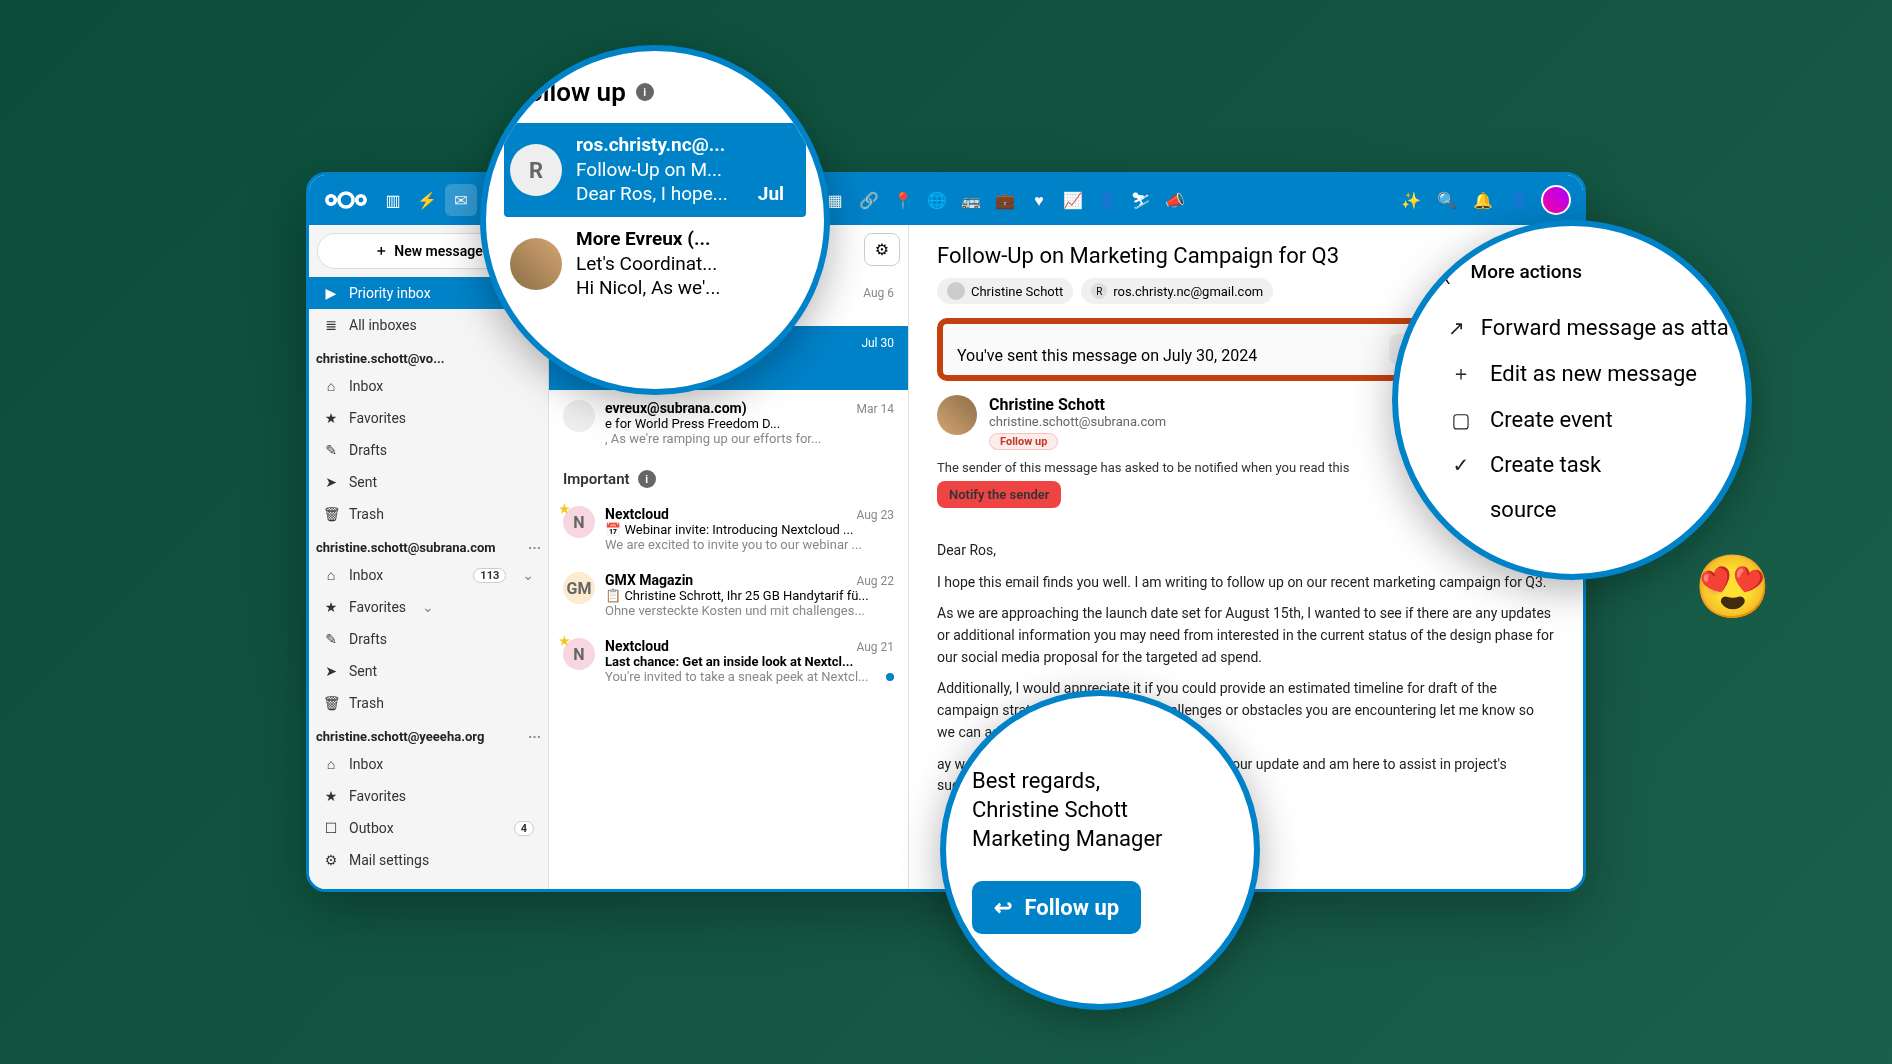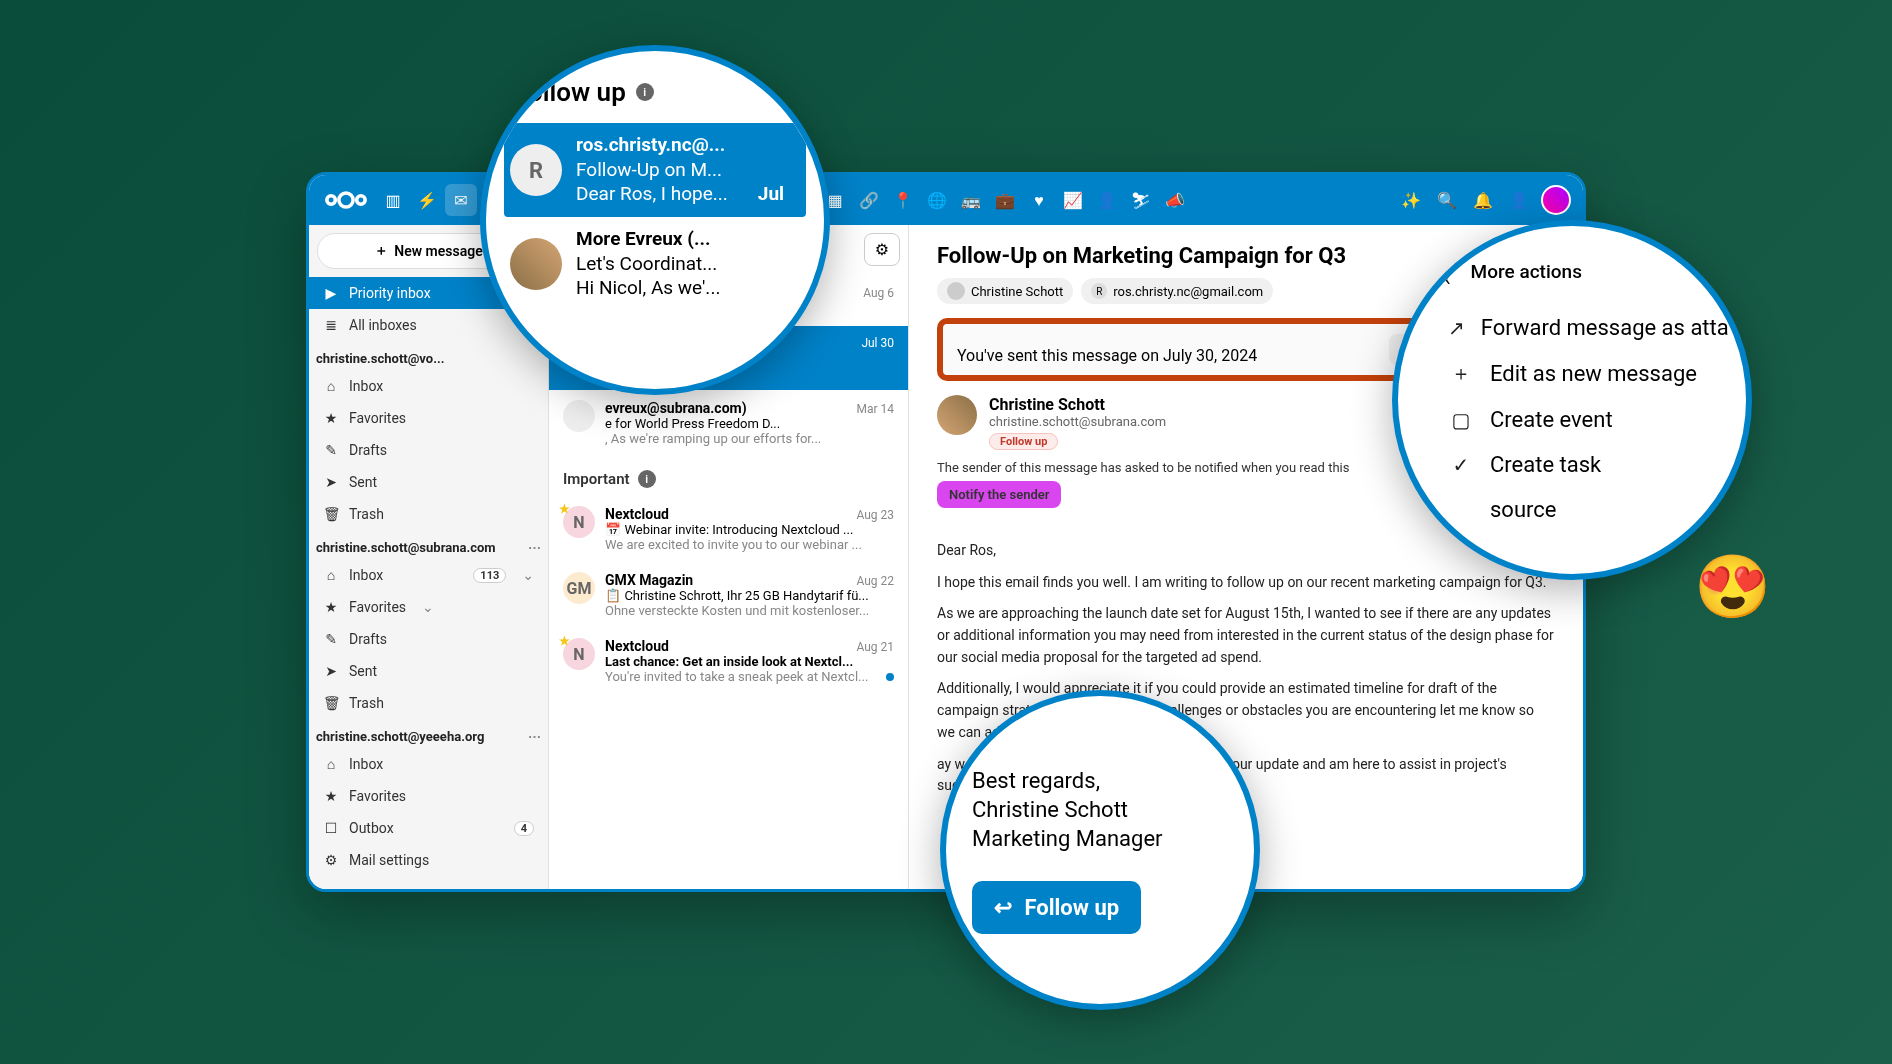--- a/index.html
+++ b/index.html
@@ -38,35 +38,35 @@
 .msg-from { font-weight:700; font-size:14px; white-space:nowrap; overflow:hidden; text-overflow:ellipsis; }
 .msg-subj { font-size:13px; white-space:nowrap; overflow:hidden; text-overflow:ellipsis; }
 .msg-prev { font-size:13px; color:#888; white-space:nowrap; overflow:hidden; text-overflow:ellipsis; }
 .msg-item.selected .msg-prev { color: rgba(255,255,255,0.85); }
 .msg-date { font-size:12px; color:#888; flex-shrink:0; margin-left:6px; }
 .msg-item.selected .msg-date { color:#fff; }
 .msg-row1 { display:flex; justify-content:space-between; align-items:baseline; }
 .blue-dot { width:8px; height:8px; border-radius:50%; background:#0082c9; display:inline-block; }
 
 .reader { flex:1; background:#fff; overflow-y:auto; padding: 18px 28px; }
-.rd-title { font-size: 22px; font-weight: 700; margin-bottom: 10px; }
+.rd-title { font-size: 22px; font-weight: 400; margin-bottom: 10px; }
 .rd-chips { display:flex; gap:8px; margin-bottom: 14px; }
 .chip { background:#f0f0f0; border-radius: 16px; padding: 4px 10px; display:flex; align-items:center; gap:6px; font-size:13px; }
 .chip .cav { width:18px; height:18px; border-radius:50%; background:#ccc; }
 .rd-sentbar { display:flex; align-items:flex-end; justify-content:space-between; background:#fafafa; border:6px solid #c2410c; border-radius:10px; padding:10px 14px; margin-bottom:14px; }
 .disable-btn { background:#eee; border-radius:8px; padding:6px 12px; font-weight:600; cursor:pointer; }
 .rd-header { display:flex; gap:12px; align-items:flex-start; margin-bottom:10px; }
 .rd-av { width:40px; height:40px; border-radius:50%; background: linear-gradient(45deg,#d4a574,#8b6f47); }
 .rd-from-name { font-weight:700; }
 .rd-from-email { color:#666; font-size:13px; }
 .fu-badge { display:inline-block; background:#fdecea; color:#c0392b; border-radius:12px; padding:1px 10px; font-size:11px; font-weight:700; margin-top:4px; border:1px solid #f5c2bd; }
 .rd-date { color:#888; font-size:13px; margin-left:auto; }
 .rd-actions { display:flex; gap:10px; color:#555; }
 .notify-box { margin:10px 0 32px; font-size:13px; color:#333; }
-.notify-btn { display:inline-block; background:#d946ef; border-radius:8px; padding:6px 12px; font-weight:600; margin-top:6px; cursor:pointer; }
+.notify-btn { display:inline-block; background:#ef4444; border-radius:8px; padding:6px 12px; font-weight:600; margin-top:6px; cursor:pointer; }
 .rd-content { font-size: 14px; line-height: 1.55; color:#222; }
 .rd-content p { margin-bottom: 10px; }
 
 
 .circle { position: absolute; border-radius: 50%; background:#fff; border: 6px solid #0082c9; box-shadow: 0 10px 40px rgba(0,0,0,0.3); overflow: hidden; }
 .circ-followlist { width: 350px; height: 350px; left: 480px; top: 45px; padding: 20px 18px; }
 .cf-title { font-size: 26px; font-weight:600; display:flex; align-items:center; gap:10px; margin: 6px 0 16px 10px; }
 .cf-item { display:flex; gap:14px; padding: 10px 6px; align-items:center; }
 .cf-item.sel { background:#0082c9; color:#fff; border-radius: 4px; }
 .cf-av { width:52px; height:52px; border-radius:50%; background:#eee; display:flex; align-items:center; justify-content:center; font-size:22px; font-weight:700; color:#666; }
@@ -289,21 +289,21 @@
           </div>
           <div class="msg-item">
             <div class="msg-avatar" style="background:#fdebd0">GM</div>
             <div class="msg-body">
     <div class="msg-row1">
                 <span class="msg-from">GMX Magazin</span>
                 <span class="msg-date">Aug 22</span>
               </div>
     <div class="msg-subj" style="">📋 Christine Schrott, Ihr 25 GB Handytarif fü...</div>
     <div style="display:flex;justify-content:space-between;align-items:center;">
-                <span class="msg-prev">Ohne versteckte Kosten und mit kostenloser...</span>
+                <span class="msg-prev">Ohne versteckte Kosten und mit challenges...</span>
               </div>
   </div>
           </div>
           <div class="msg-item">
             <div class="msg-avatar" style="background:#f7d6e0"><span class="star">★</span>N</div>
             <div class="msg-body">
     <div class="msg-row1">
                 <span class="msg-from">Nextcloud</span>
                 <span class="msg-date">Aug 21</span>
               </div>

